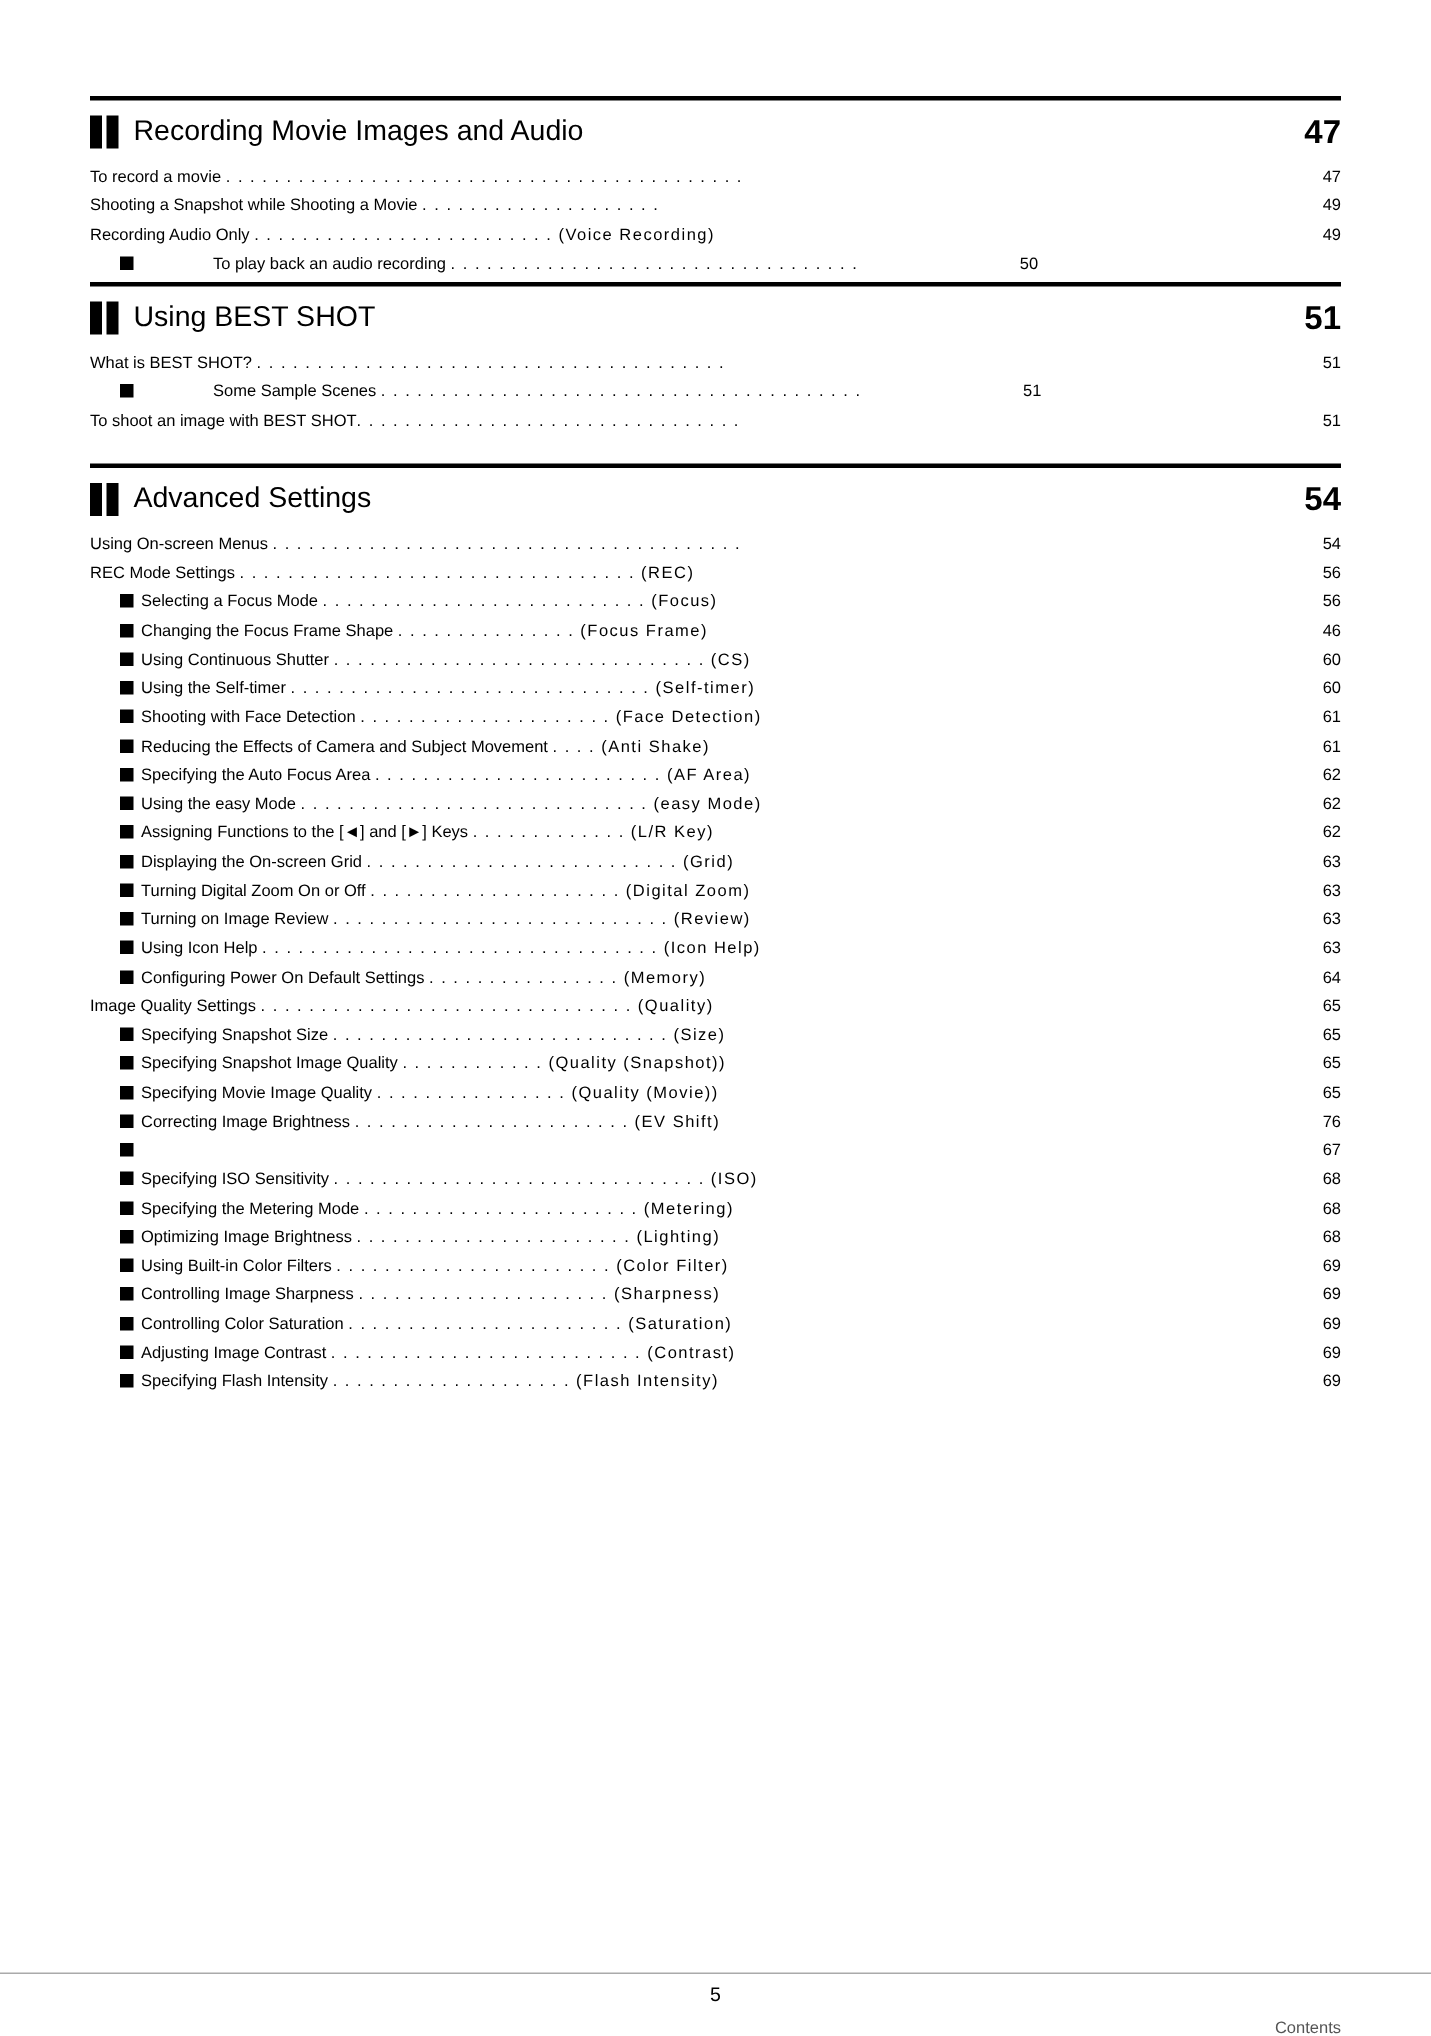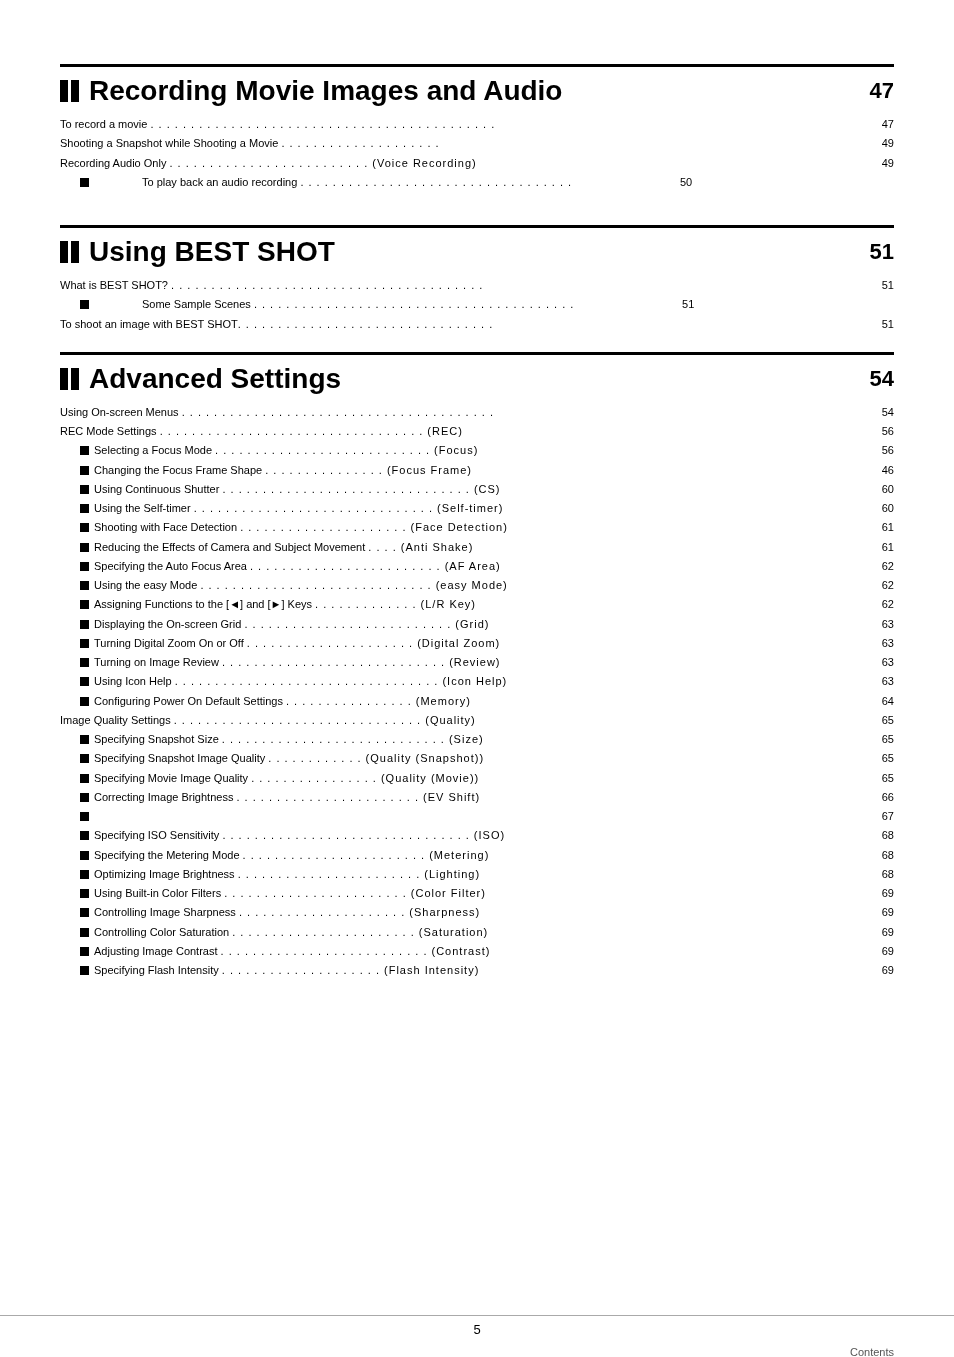--- a/index.html
+++ b/index.html
@@ -34,22 +34,22 @@
       align-items: center;
       gap: 3px;
     }
     .section-icon span {
       display: inline-block;
       width: 8px;
       height: 22px;
       background: #000;
     }
     .section-title {
-      font-size: 28px;
-      font-weight: bold;
+      font-size: 19px;
+      font-weight: normal;
     }
     .section-page {
       font-size: 22px;
       font-weight: bold;
     }
     .page-footer {
       position: absolute;
       bottom: 20px;
       left: 0;
       right: 0;
@@ -145,21 +145,21 @@
     <div class="toc-line sub-indent">
       <span class="bullet-wrap">
         <span class="sq"></span>
         <span class="text-part">To play back an audio recording <span style="letter-spacing:1px">. . . . . . . . . . . . . . . . . . . . . . . . . . . . . . . . . . </span></span>
         <span class="dot-fill"></span>
         <span class="pnum">50</span>
       </span>
     </div>
   </div>
 
-  <div class="section-header" style="margin-top:33px;">
+  <div class="section-header" style="margin-top:2px;">
     <div class="section-title-wrap">
       <div class="section-icon">
         <span></span>
         <span></span>
       </div>
       <span class="section-title">Using BEST SHOT</span>
     </div>
     <span class="section-page">51</span>
   </div>
 
@@ -331,21 +331,21 @@
       <span class="sq"></span>
       <span class="text-part">Specifying Movie Image Quality <span style="letter-spacing:1px">. . . . . . . . . . . . . . . . (Quality (Movie))</span></span>
       <span class="dot-fill"></span>
       <span class="pnum">65</span>
     </div>
 
     <div class="toc-line sub-indent">
       <span class="sq"></span>
       <span class="text-part">Correcting Image Brightness <span style="letter-spacing:1px">. . . . . . . . . . . . . . . . . . . . . . . (EV Shift)</span></span>
       <span class="dot-fill"></span>
-      <span class="pnum">66</span>
+      <span class="pnum">76</span>
     </div>
 
     <div class="toc-line sub-indent">
       <span class="sq"></span>
       <span class="dot-fill"></span>
       <span class="pnum">67</span>
     </div>
 
     <div class="toc-line sub-indent">
       <span class="sq"></span>

